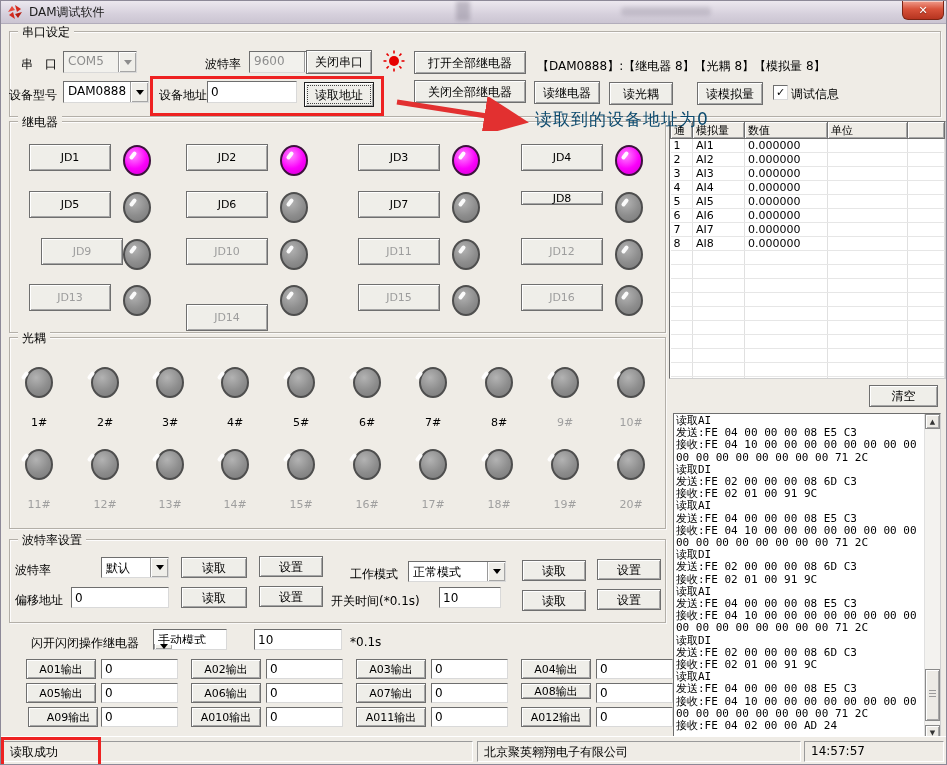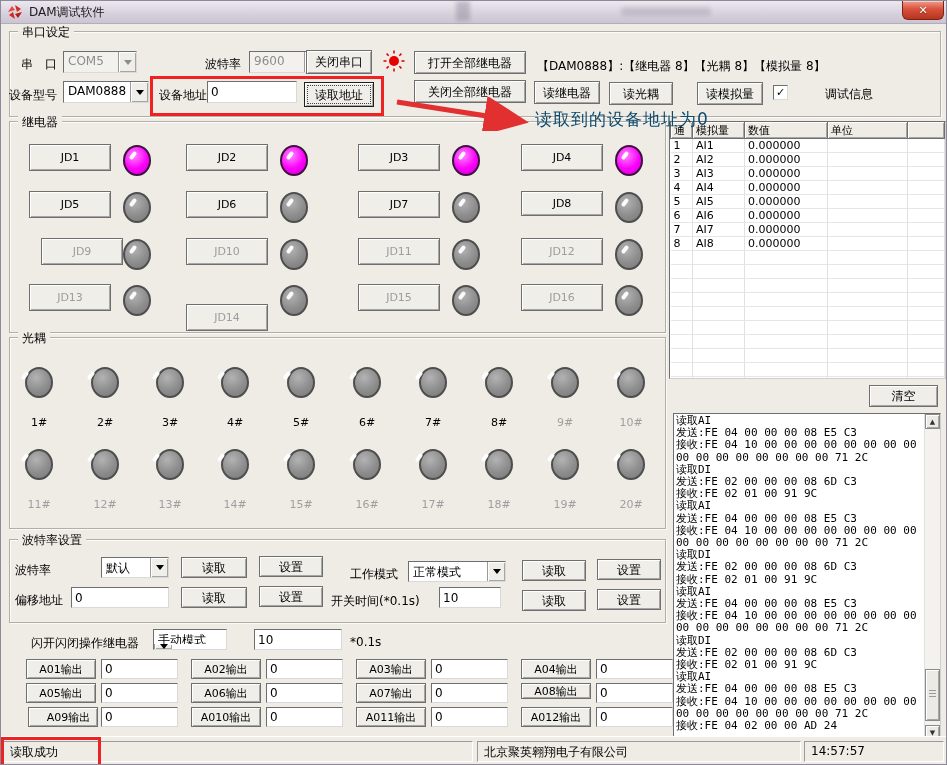--- a/index.html
+++ b/index.html
@@ -154,38 +154,38 @@
   <span class="lbl" style="left:158px;top:86px;">设备地址</span>
   <input class="input" style="left: 206px; top: 80px; width: 90px; height: 22px;" value="0">
   <button class="btn focused" style="left:303px;top:81px;width:70px;height:25px;">读取地址</button>
   <button class="btn" style="left:413px;top:79px;width:112px;height:23px;">关闭全部继电器</button>
   <button class="btn" style="left:533px;top:80px;width:66px;height:23px;">读继电器</button>
   <button class="btn" style="left:608px;top:81px;width:64px;height:23px;">读光耦</button>
   <button class="btn" style="left:696px;top:81px;width:66px;height:23px;">读模拟量</button>
   <span class="checkbox" style="left:772px;top:84px;">
     <span>✓</span>
   </span>
-  <span class="lbl" style="left:824px;top:85px;">调试信息</span>
+  <span class="lbl" style="left:790px;top:85px;">调试信息</span>
 
   <div id="gen-root" style="position:absolute;inset:0;pointer-events:none;">
       <button class="btn small relay-btn" style="left: 28px; top: 143px; width: 82px; height: 27px; pointer-events: auto; position: absolute;">JD1</button>
       <span class="led on" style="left: 122px; top: 144px;"></span>
       <button class="btn small relay-btn" style="left: 185px; top: 143px; width: 82px; height: 27px; pointer-events: auto; position: absolute;">JD2</button>
       <span class="led on" style="left: 279px; top: 144px;"></span>
       <button class="btn small relay-btn" style="left: 357px; top: 143px; width: 82px; height: 27px; pointer-events: auto; position: absolute;">JD3</button>
       <span class="led on" style="left: 451px; top: 144px;"></span>
       <button class="btn small relay-btn" style="left: 520px; top: 143px; width: 82px; height: 27px; pointer-events: auto; position: absolute;">JD4</button>
       <span class="led on" style="left: 614px; top: 144px;"></span>
       <button class="btn small relay-btn" style="left: 28px; top: 190px; width: 82px; height: 27px; pointer-events: auto; position: absolute;">JD5</button>
       <span class="led off" style="left: 122px; top: 191px;"></span>
       <button class="btn small relay-btn" style="left: 185px; top: 190px; width: 82px; height: 27px; pointer-events: auto; position: absolute;">JD6</button>
       <span class="led off" style="left: 279px; top: 191px;"></span>
       <button class="btn small relay-btn" style="left: 357px; top: 190px; width: 82px; height: 27px; pointer-events: auto; position: absolute;">JD7</button>
       <span class="led off" style="left: 451px; top: 191px;"></span>
-      <button class="btn small relay-btn" style="left: 520px; top: 190px; width: 82px; height: 25px; pointer-events: auto; position: absolute;">JD8</button>
+      <button class="btn small relay-btn" style="left: 520px; top: 190px; width: 82px; height: 14px; pointer-events: auto; position: absolute;">JD8</button>
       <span class="led off" style="left: 614px; top: 191px;"></span>
       <button class="btn small relay-btn disabled" style="left: 28px; top: 237px; width: 82px; height: 27px; pointer-events: auto; position: absolute; margin-left: 12px;">JD9</button>
       <span class="led off" style="left: 122px; top: 238px;"></span>
       <button class="btn small relay-btn disabled" style="left: 185px; top: 237px; width: 82px; height: 27px; pointer-events: auto; position: absolute;">JD10</button>
       <span class="led off" style="left: 279px; top: 238px;"></span>
       <button class="btn small relay-btn disabled" style="left: 357px; top: 237px; width: 82px; height: 27px; pointer-events: auto; position: absolute;">JD11</button>
       <span class="led off" style="left: 451px; top: 238px;"></span>
       <button class="btn small relay-btn disabled" style="left: 520px; top: 237px; width: 82px; height: 27px; pointer-events: auto; position: absolute;">JD12</button>
       <span class="led off" style="left: 614px; top: 238px;"></span>
       <button class="btn small relay-btn disabled" style="left: 28px; top: 283px; width: 82px; height: 27px; pointer-events: auto; position: absolute;">JD13</button>

